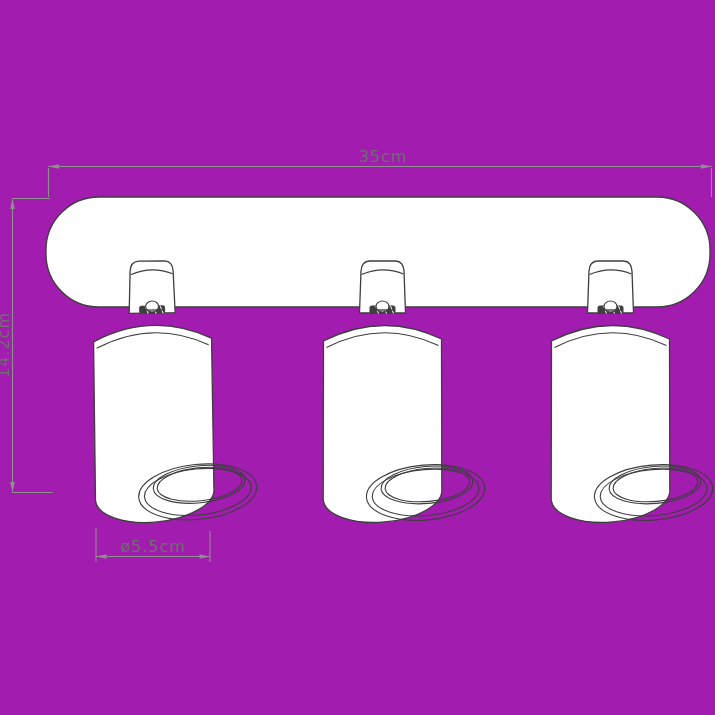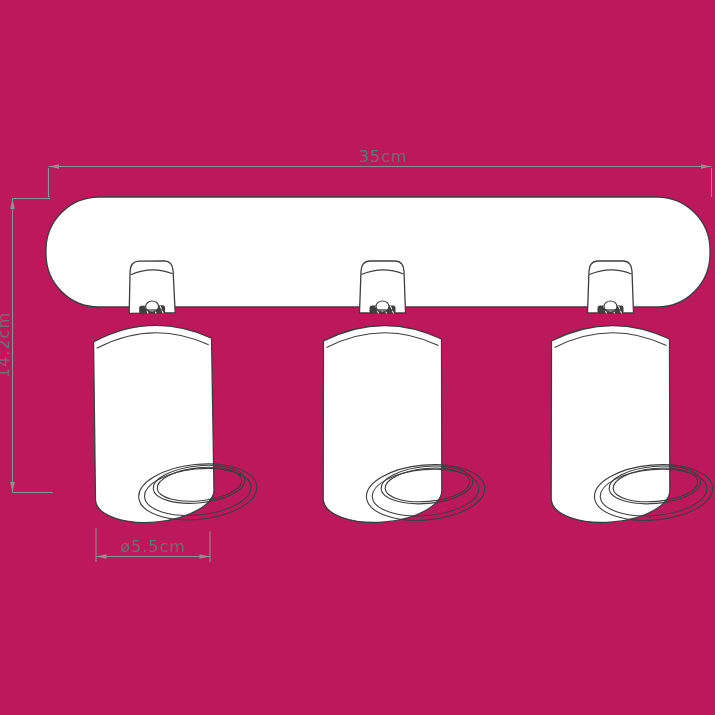--- a/index.html
+++ b/index.html
@@ -8,21 +8,21 @@
     background: #ffffff;
     width: 715px;
     height: 715px;
     overflow: hidden;
     font-family: "DejaVu Sans", sans-serif;
   }
   .stage {
     position: relative;
     width: 715px;
     height: 715px;
-    background: #be185d;
+    background: #a21caf;
   }
   svg { display: block; }
   .outline {
     fill: #ffffff;
     stroke: #3e3e3e;
     stroke-width: 1.3;
   }
   .outline-thin {
     fill: none;
     stroke: #3e3e3e;

